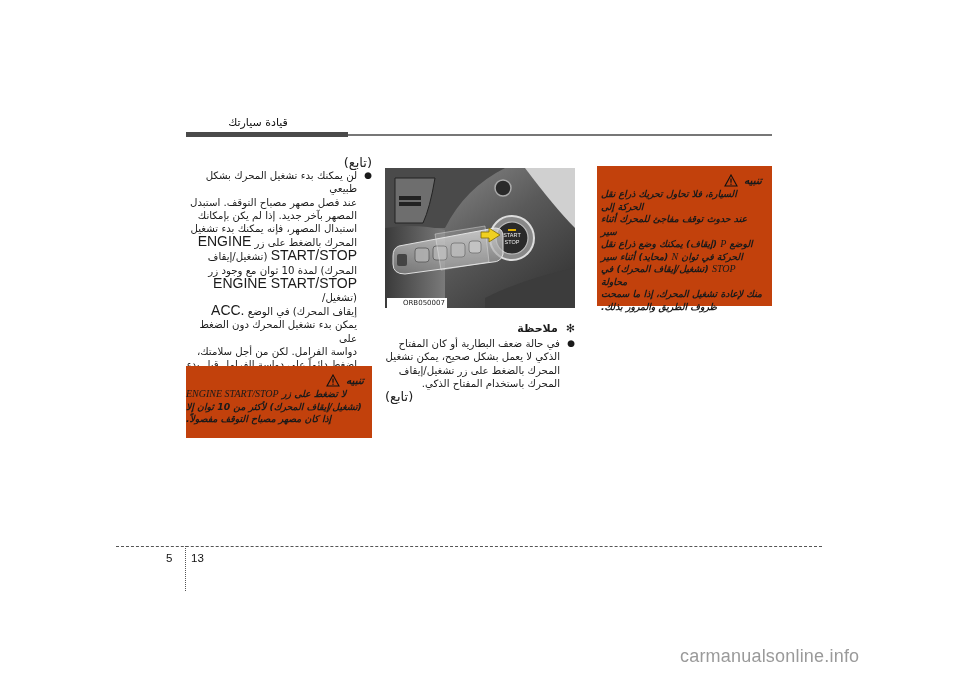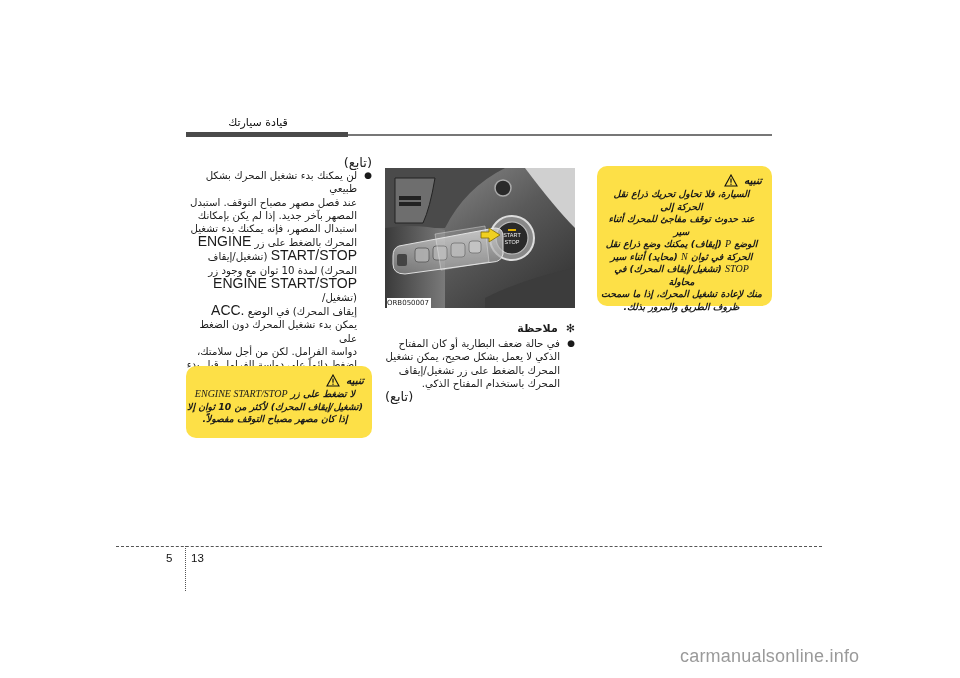--- a/index.html
+++ b/index.html
@@ -18,31 +18,31 @@
   .col-left { left: 186px; top: 156px; width: 186px; }
   .col-mid { left: 385px; top: 322px; width: 190px; }
   .cont { font-size: 13px; color: #222; }
   .bullet-row { display: flex; flex-direction: row; align-items: flex-start; }
   .bullet { width: 12px; flex: 0 0 12px; font-size: 9px; line-height: 13px; text-align: right; }
   .bullet-text { flex: 1; padding-right: 3px; }
   .latin { font-family: Liberation Sans, sans-serif; font-size: 14px; direction: ltr; unicode-bidi: embed; }
   .para { padding-right: 15px; }
 
   
-  .caution { background: #fde047; direction: rtl; text-align: center; font-style: italic; font-weight: bold; font-size: 9.3px; line-height: 12.5px; color: #1a1a1a; border-radius: 10px; }
+  .caution { background: #c2410c; direction: rtl; text-align: left; font-style: italic; font-weight: bold; font-size: 9.3px; line-height: 12.5px; color: #1a1a1a; }
   .caution-left { left: 186px; top: 366px; width: 186px; height: 72px; padding: 8px 8px 0 0; box-sizing: border-box; }
   .caution-right { left: 597px; top: 166px; width: 175px; height: 140px; padding: 8px 10px 0 4px; box-sizing: border-box; }
   .caution-head { display: flex; flex-direction: row; align-items: center; justify-content: flex-end; gap: 6px; font-size: 10.5px; margin-bottom: 1px; }
   .caution-head { justify-content: flex-start; }
   .warn-icon { width: 14px; height: 13px; display: inline-block; }
   .caution .latin-i { font-family: "Liberation Serif", serif; font-style: italic; font-weight: normal; font-size: 10px; direction: ltr; unicode-bidi: embed; }
 
   
   .photo { left: 385px; top: 168px; width: 190px; height: 140px; overflow: hidden; background: #555; }
-  .photo-caption { left: 387px; top: 298px; width: 44px; height: 10px; background: #fff; font-size: 7px; line-height: 10px; color: #222; padding-left: 0; }
+  .photo-caption { left: 387px; top: 298px; width: 44px; height: 10px; background: #fff; font-size: 7px; line-height: 10px; color: #222; padding-left: 16px; }
 
   
   .note-head { display: flex; flex-direction: row; align-items: center; gap: 8px; font-weight: bold; font-size: 11px; margin-bottom: 2px; }
 
   
   .footer-line { left: 116px; top: 546px; width: 706px; border-top: 1px dashed #555; }
   .footer-vline { left: 185px; top: 546px; height: 45px; border-left: 1.5px dotted #555; }
   .pg-chapter { left: 166px; top: 552px; font-size: 11.5px; color: #111; font-family: "Liberation Sans", sans-serif; }
   .pg-num { left: 191px; top: 552px; font-size: 11.5px; color: #111; font-family: "Liberation Sans", sans-serif; }
   .watermark { left: 680px; top: 646px; font-size: 18px; color: #9a9a9a; font-family: "Liberation Sans", sans-serif; letter-spacing: 0.2px; }

